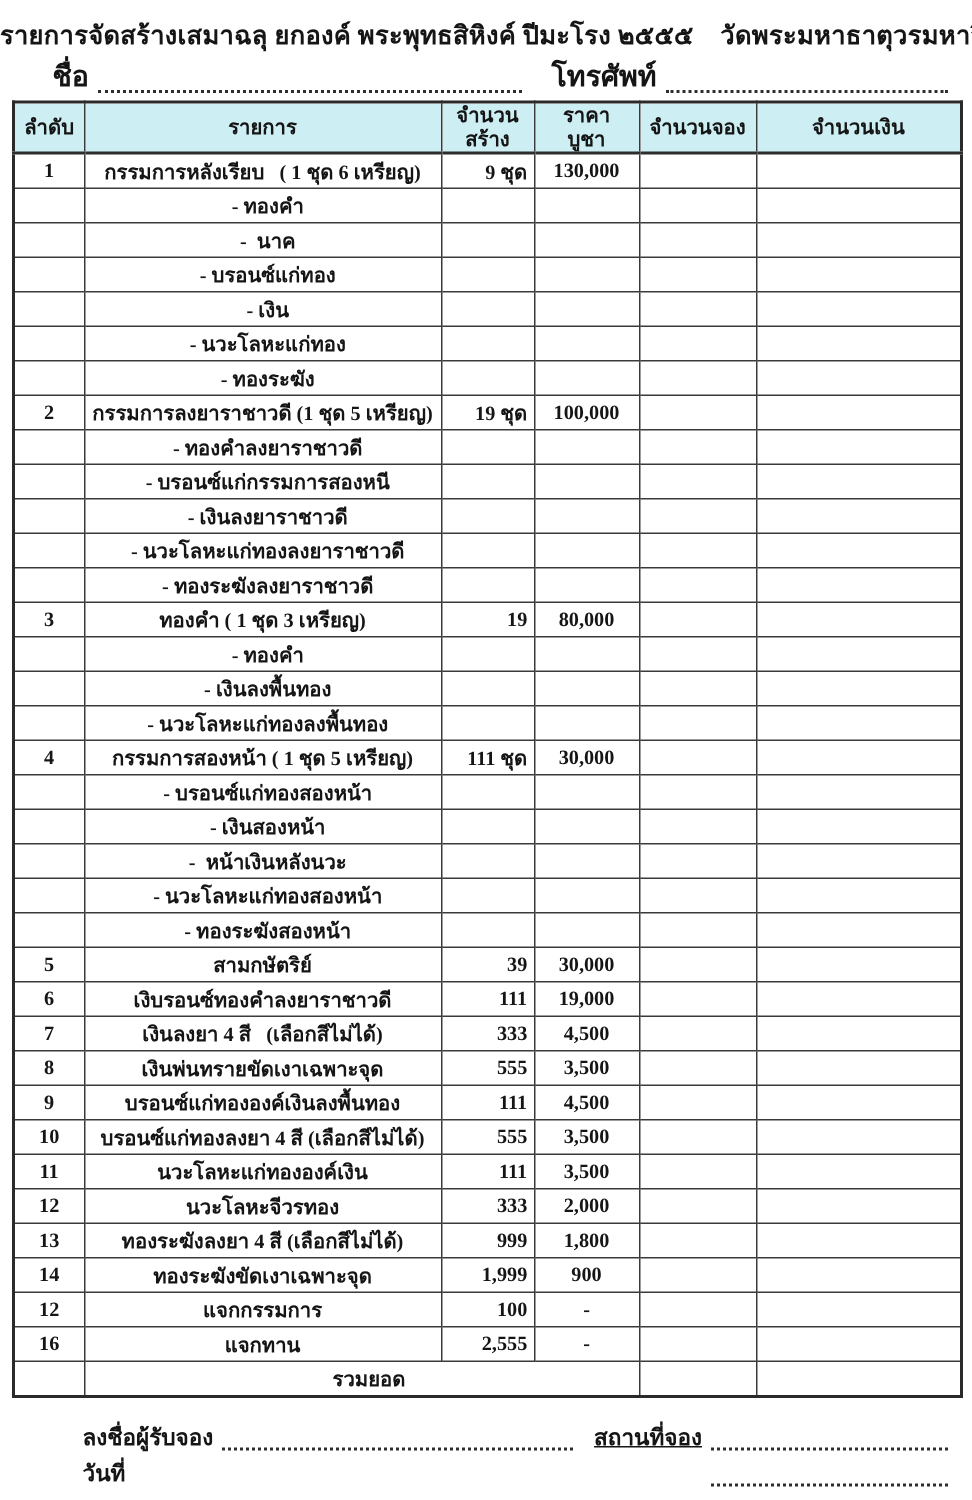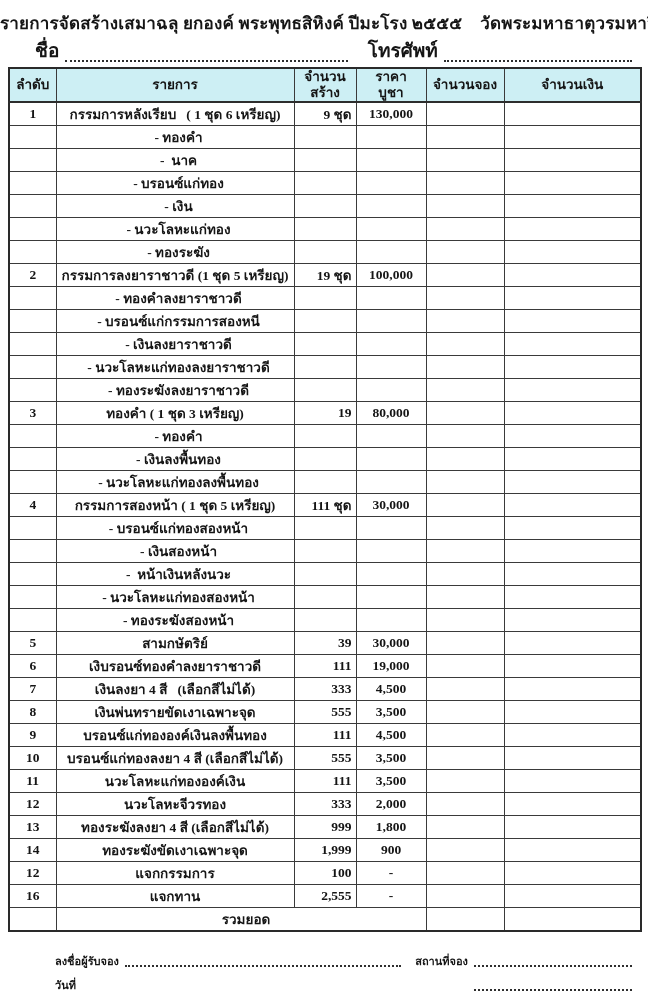--- a/index.html
+++ b/index.html
@@ -68,28 +68,28 @@
   td.item  { text-align: center; white-space: pre; }
   td.item.sub { padding-left: 11px; }
   td.qty   { text-align: right; padding-right: 4px; white-space: pre; margin-top: 16px; }
   td.price { text-align: center; padding-right: 7px; }
   td.price.dash { text-align: center; padding-right: 4px; }
   tr.total-row { height: 23px; }
   tr.total-row td.item { padding-left: 14px; white-space: normal; }
 
   .sign-block {
     margin: 14px 12px 0 55px;
-    font-size: 11px;
+    font-size: 15px;
     font-weight: bold;
   }
   .sign-line { display: flex; align-items: flex-end; height: 24px; }
   .sign-line .dots.place, .sign-line .dots.date { width: 158px; flex: none; }
   .sign-line .dots.sign { flex: 1; }
   .sign-line.second { justify-content: space-between; }
-  .sign-line .lbl-place { margin-left: 10px; }
+  .sign-line .lbl-place { margin-left: 10px; text-decoration: underline; }
 </style>
 </head>
 <body>
 
 <div class="page">
 
   <div class="title">รายการจัดสร้างเสมาฉลุ ยกองค์ พระพุทธสิหิงค์ ปีมะโรง ๒๕๕๕    วัดพระมหาธาตุวรมหาวิหาร</div>
 
   <div class="name-row">
     <span>ชื่อ</span>

